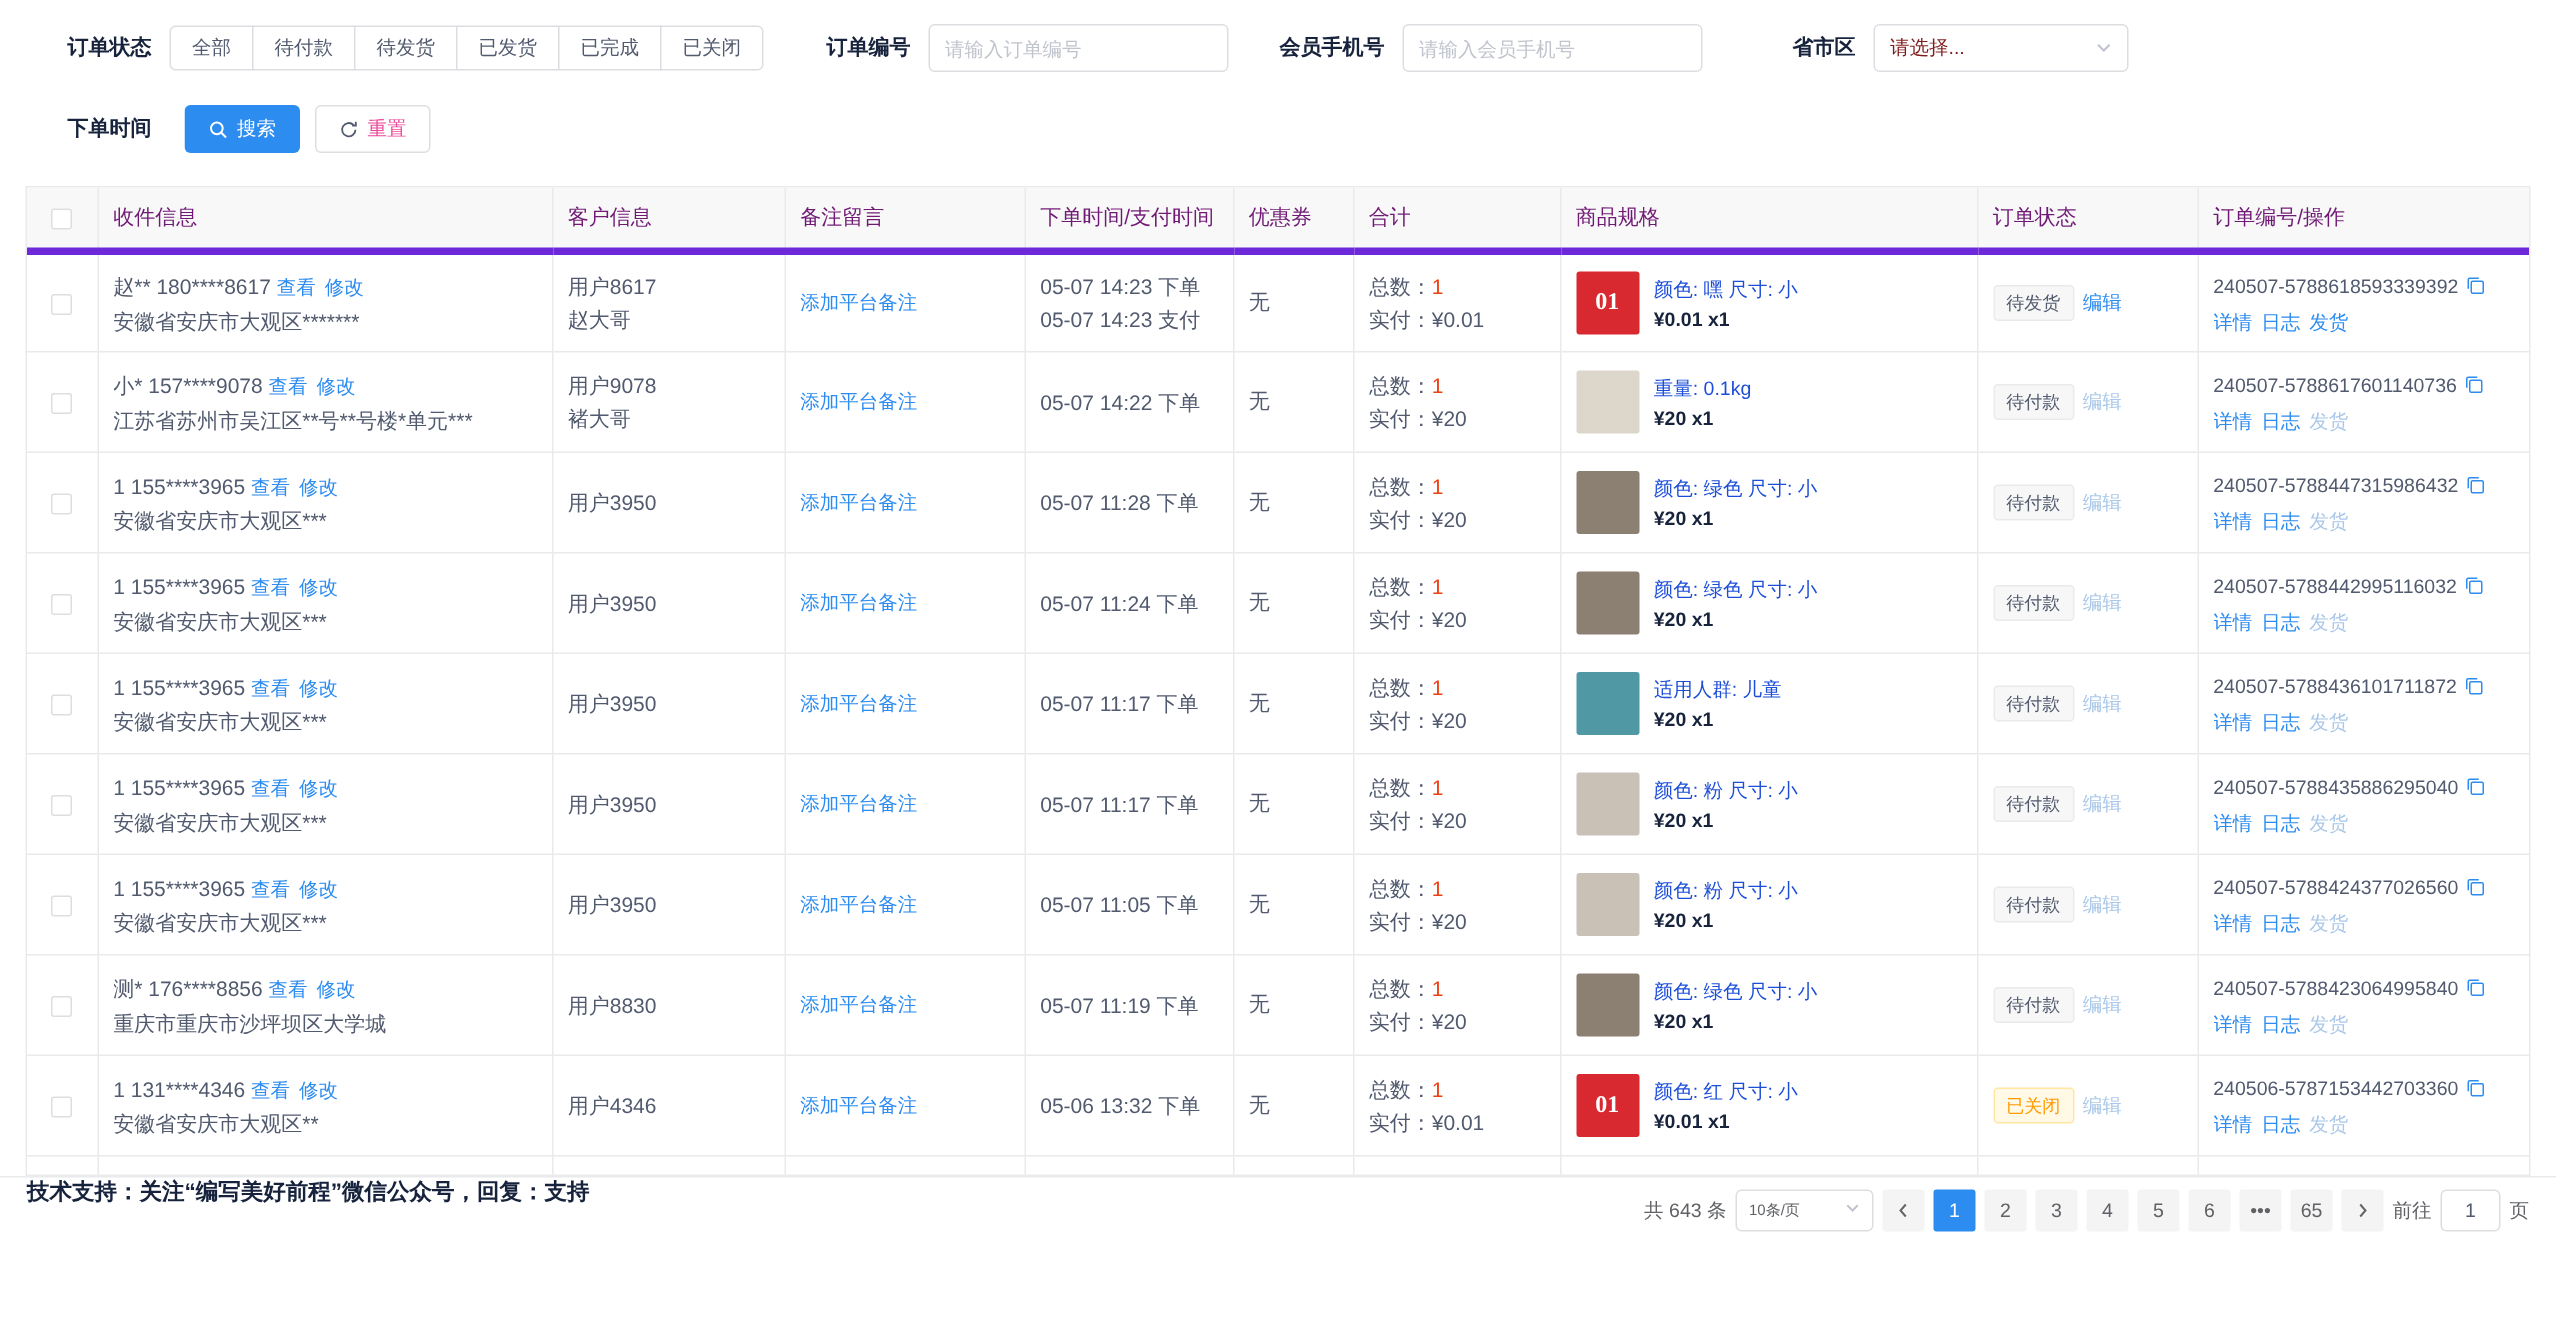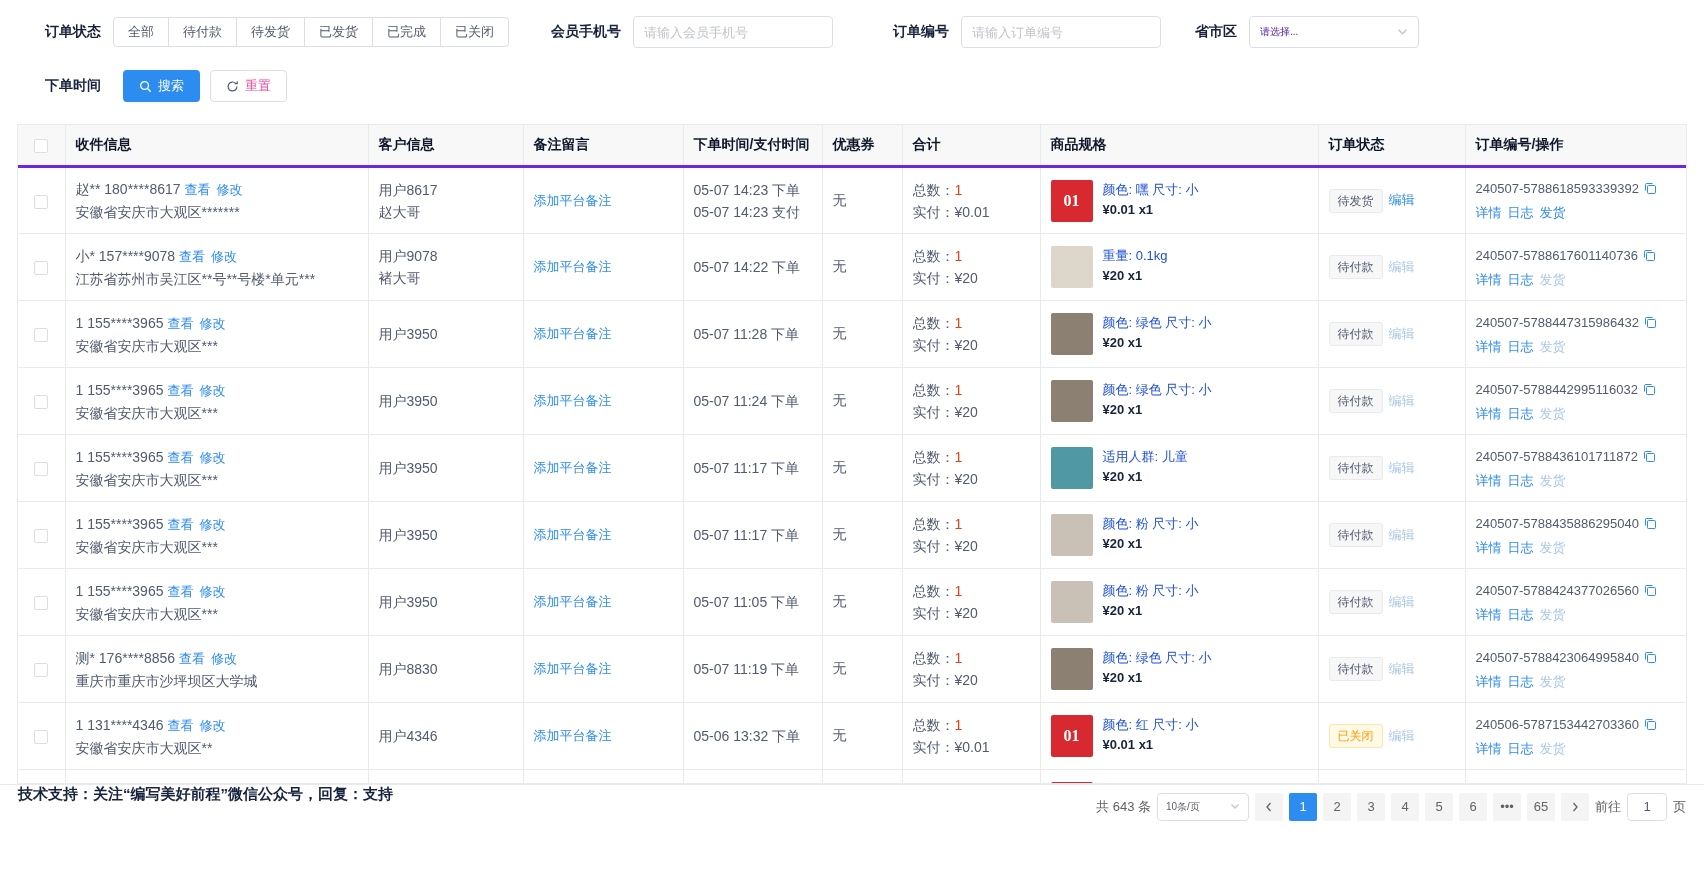--- a/index.html
+++ b/index.html
@@ -15,46 +15,46 @@
 .tab-group{display:flex}
 .tab{padding:0 14px;height:30px;line-height:28px;border:1px solid #dcdee2;background:#fff;
   margin-left:-1px;font-size:13px;color:#515a6e;cursor:pointer;white-space:nowrap}
 .tab:first-child{border-radius:4px 0 0 4px;margin-left:0}
 .tab:last-child{border-radius:0 4px 4px 0}
 .ipt{width:200px;height:32px;border:1px solid #dcdee2;border-radius:4px;padding:0 10px;
   font-size:13px;color:#515a6e;outline:none;background:#fff}
 .ipt::placeholder{color:#c0c4cc}
 .select{width:170px;height:32px;border:1px solid #dcdee2;border-radius:4px;display:flex;
   align-items:center;justify-content:space-between;padding:0 10px;cursor:pointer;background:#fff}
-.placeholder{color:#4c1d95;font-size:10px}
+.placeholder{color:#7f1d1d;font-size:13px}
 .daterange{width:362px;height:32px;border:1px solid #dcdee2;border-radius:4px;display:flex;
   align-items:center;padding:0 10px;background:#fff;cursor:pointer}
 .daterange .ph{flex:1;text-align:center;color:#c0c4cc;font-size:13px}
 .daterange .sep{color:#515a6e;font-size:13px;padding:0 6px}
 .btn{height:32px;border-radius:4px;display:inline-flex;align-items:center;gap:6px;
   padding:0 15px;font-size:13px;cursor:pointer;border:1px solid transparent}
 .btn-primary{background:#2d8cf0;color:#fff;margin-left:10px}
 .btn-default{background:#fff;color:#ec4899;border-color:#dcdee2;margin-left:10px}
 
 
 .table-wrap{margin:0 17px;border:1px solid #e8eaec;height:660px;overflow:hidden}
 table{width:100%;border-collapse:collapse;table-layout:fixed}
-th{background:#f8f8f9;text-align:left;font-weight:bold;color:#0f172a;font-size:14px;
-  padding:11px 10px;border-bottom:3px solid #6d28d9;border-right:1px solid #e8eaec;white-space:nowrap}
+th{background:#f8f8f9;text-align:left;font-weight:normal;color:#701a75;font-size:14px;
+  padding:11px 10px;border-bottom:5px solid #6d28d9;border-right:1px solid #e8eaec;white-space:nowrap}
 td{padding:8px 10px;border-bottom:1px solid #e8eaec;border-right:1px solid #e8eaec;
   vertical-align:middle;font-size:14px;color:#515a6e;height:67px;overflow:hidden}
 th:last-child,td:last-child{border-right:none}
 .cell-line{line-height:22px;white-space:nowrap;overflow:hidden}
 .lnk{color:#2d8cf0;font-size:13px;margin-right:6px}
 .lnk-muted{color:#a9c7e8}
 .red{color:#ed4014}
 .cb{display:inline-block;width:14px;height:14px;border:1px solid #dcdee2;border-radius:2px;
   background:#fff;vertical-align:middle;cursor:pointer}
 .col-cb{text-align:center}
-.spec-cell{display:flex;align-items:flex-start;gap:10px}
+.spec-cell{display:flex;align-items:flex-end;gap:10px}
 .thumb{width:42px;height:42px;border-radius:2px;flex:none}
 .thumb-red{background:#d7292f;display:flex;align-items:center;justify-content:center}
 .thumb-red span{color:#fff;font-weight:bold;font-size:16px;font-family:"Liberation Serif",serif}
 .spec-text{font-size:13px;color:#1d4ed8;line-height:20px;white-space:nowrap}
 .spec-price{font-size:13px;color:#17233d;font-weight:bold;line-height:20px}
 .tag{display:inline-block;height:24px;line-height:22px;padding:0 8px;border:1px solid #e8eaec;
   background:#f7f7f7;border-radius:3px;font-size:12px;color:#515a6e;vertical-align:middle;margin-right:6px}
 .tag-closed{background:#fff9e6;border-color:#ffe6a3;color:#ff9900}
 .order-no{font-size:13px;color:#515a6e}
 .copy{margin-left:4px;display:inline-block;vertical-align:-2px;cursor:pointer}
@@ -83,27 +83,27 @@
       <span class="f-label">订单状态</span>
       <div class="tab-group">
         <span class="tab">全部</span>
         <span class="tab">待付款</span>
         <span class="tab">待发货</span>
         <span class="tab">已发货</span>
         <span class="tab">已完成</span>
         <span class="tab">已关闭</span>
       </div>
     </div>
+    <div class="f-group" style="margin-right:34px">
+      <span class="f-label">订单编号</span>
+      <input class="ipt" placeholder="请输入订单编号" style="">
+    </div>
     <div class="f-group" style="margin-right:60px">
       <span class="f-label">会员手机号</span>
       <input class="ipt" placeholder="请输入会员手机号" style="">
-    </div>
-    <div class="f-group" style="margin-right:34px">
-      <span class="f-label">订单编号</span>
-      <input class="ipt" placeholder="请输入订单编号" style="">
     </div>
     <div class="f-group">
       <span class="f-label">省市区</span>
       <div class="select">
         <span class="placeholder">请选择...</span>
         <span>
           <svg width="11" height="11" viewBox="0 0 10 10">
               <path d="M1.5 3.5 5 7l3.5-3.5" stroke="#c0c4cc" fill="none" stroke-width="1.3"></path>
             </svg>
         </span>

